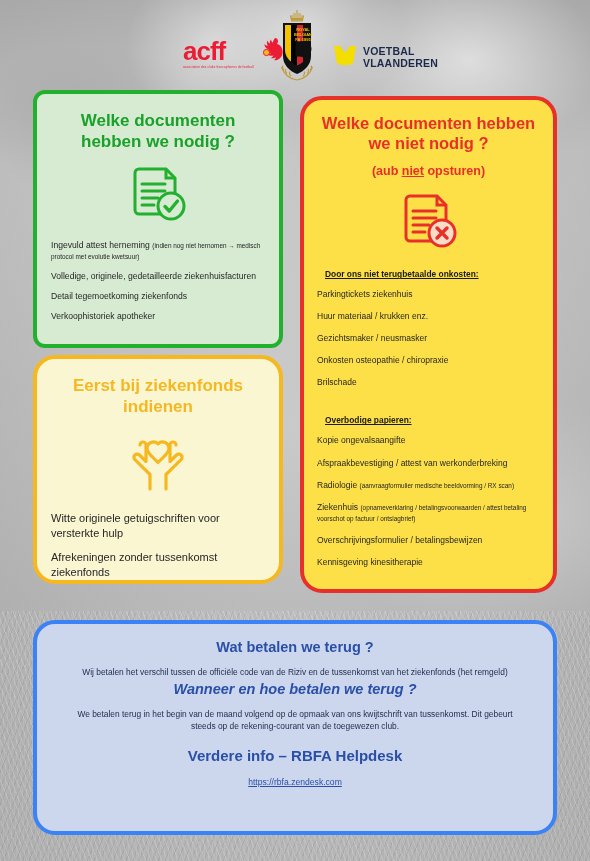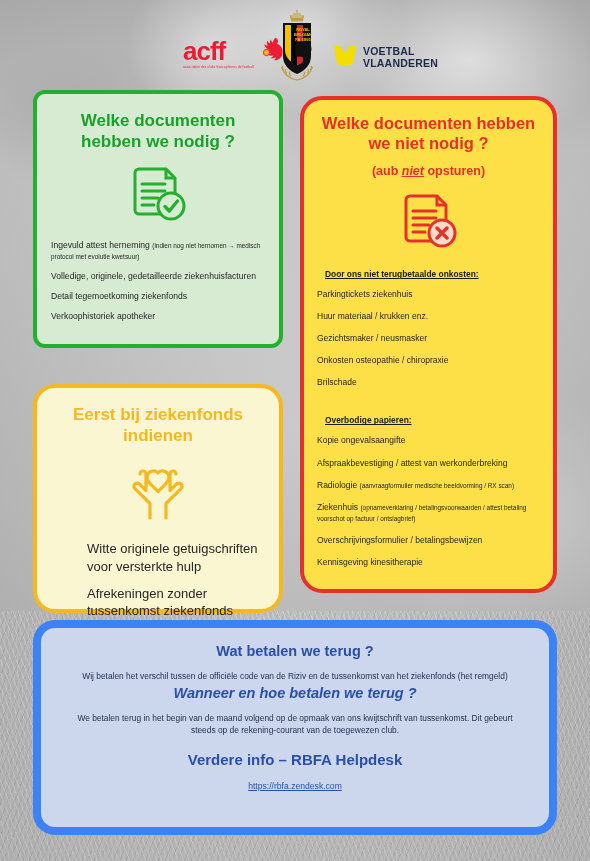--- a/index.html
+++ b/index.html
@@ -48,46 +48,46 @@
   
   #logo-rbfa{left:272px;top:8px;}
 
   
   #logo-vv{left:332px;top:42px;}
   .vv-text{font-weight:bold;font-size:10.5px;color:#1B2A4A;line-height:1.15;letter-spacing:.2px;}
 
   
   .box{position:absolute;box-sizing:border-box;}
   #box-green{left:33px;top:90px;width:250px;height:258px;background:#D6EBD2;border:4px solid #22B02E;border-radius:12px;}
-  #box-yellow{left:33px;top:384px;width:250px;height:229px;background:#FBF6D2;border:4px solid #F5B820;border-radius:22px;}
+  #box-yellow{left:33px;top:355px;width:250px;height:229px;background:#FBF6D2;border:4px solid #F5B820;border-radius:22px;}
   #box-red{left:300px;top:96px;width:257px;height:497px;background:#fde047;border:4px solid #E8302B;border-radius:22px;}
-  #box-blue{left:33px;top:620px;width:524px;height:215px;background:#CCD7EE;border:8px solid #3b82f6;border-radius:22px;}
+  #box-blue{left:33px;top:620px;width:524px;height:215px;background:#CCD7EE;border:4px solid #3b82f6;border-radius:22px;}
 
   
   .box-title{text-align:center;font-weight:bold;line-height:1.22;}
   #green-title{color:#19A12A;font-size:17px;margin:17px 16px 0;}
   #yellow-title{color:#F5B820;font-size:17px;margin:17px 16px 0;}
   #red-title{color:#E8302B;font-size:16.5px;margin:13px 12px 0;}
   #red-subtitle{color:#E8302B;font-size:12.5px;font-weight:bold;text-align:center;margin:11px 12px 0;}
-  #red-subtitle u{text-decoration:underline;font-style:italic;}
+  #red-subtitle u{text-decoration:underline;}
 
   .icon-row{display:flex;justify-content:center;}
   #green-icon{margin-top:12px;}
   #yellow-icon{margin-top:14px;}
   #red-icon{margin-top:13px;}
 
   .list{margin:0;padding:0;list-style:none;}
   .list li{color:#262626;}
 
   #green-list{margin:14px 12px 0 14px;}
   #green-list li{font-size:8.6px;line-height:1.28;margin-bottom:9px;}
   .sm{font-size:6.4px;}
 
   #yellow-list{margin:18px 14px 0 14px;}
-  #yellow-list li{font-size:13px;line-height:1.35;margin-bottom:9px;margin-left:36px;}
+  #yellow-list li{font-size:11px;line-height:1.35;margin-bottom:9px;}
 
   #red-body{margin:16px 12px 0 13px;}
   .red-head{font-size:8.4px;font-weight:bold;color:#1b1b1b;text-decoration:underline;margin:0 0 10px 8px;}
   #red-list-1 li,#red-list-2 li{font-size:8.5px;line-height:1.3;margin-bottom:11px;}
   #red-list-2{margin-top:0;}
   .spacer-gap{height:16px;}
 
   
   #blue-inner{padding:14px 30px 0;text-align:center;}
   .blue-h{color:#2A4FA8;font-weight:bold;font-size:14.5px;margin:0;line-height:1.3;}

